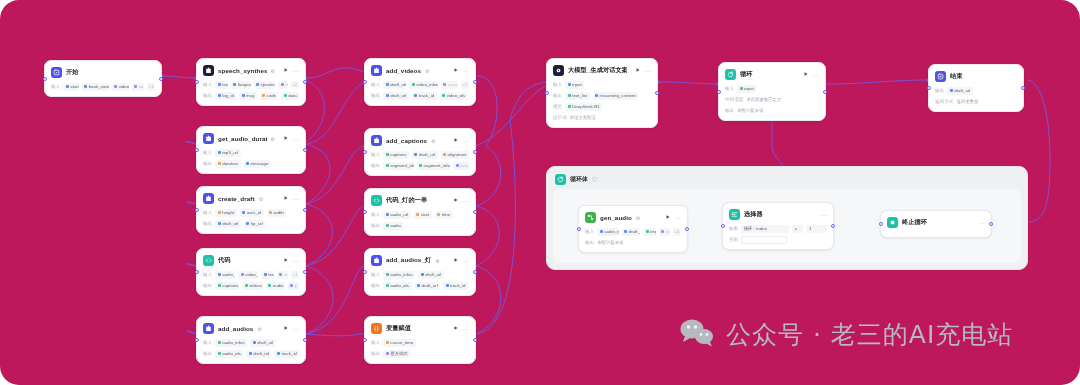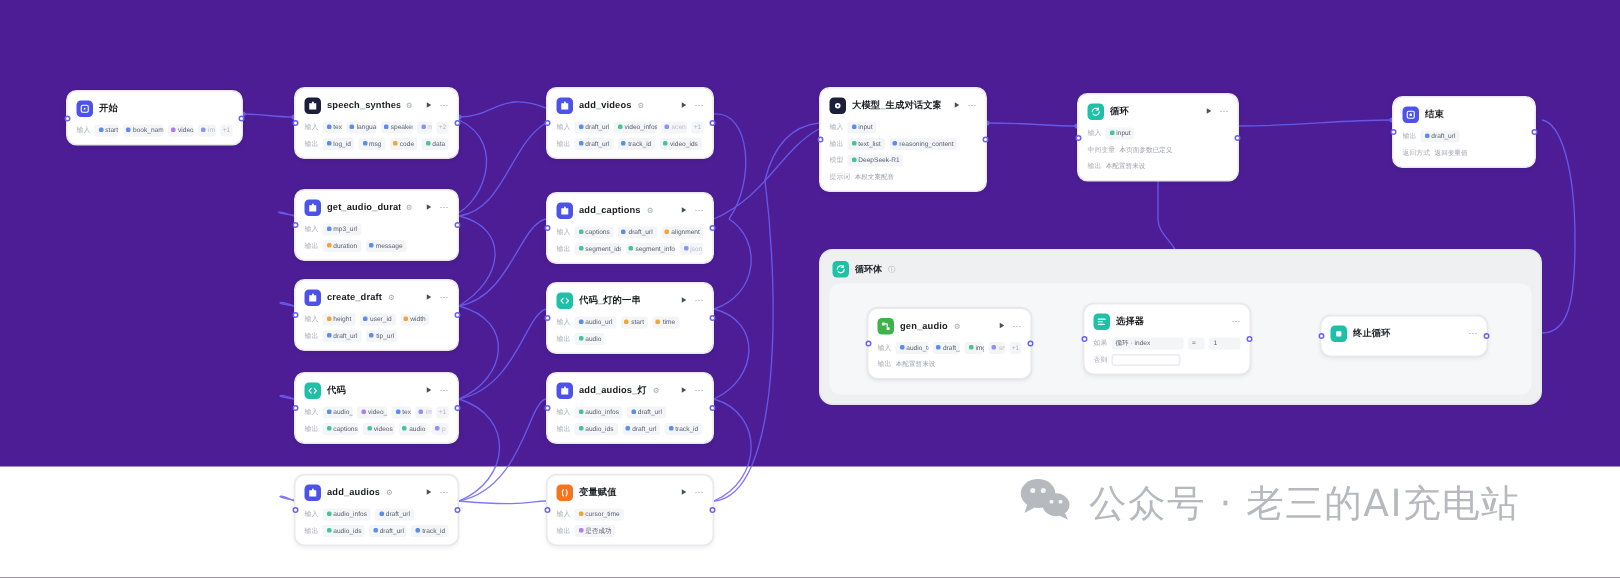--- a/index.html
+++ b/index.html
@@ -3,22 +3,23 @@
 <meta charset="utf-8">
 <style>
   * { box-sizing: border-box; margin: 0; padding: 0; }
   html, body {
     width: 1080px; height: 385px;
     font-family: "Liberation Sans", "DejaVu Sans", sans-serif;
     overflow: hidden;
   }
   #canvas {
     position: relative;
-    width: 1080px; height: 311px;
-    background: #4c1d95;
+    width: 1080px; height: 385px;
+    background: #be185d;
+    border-radius: 19px;
   }
   #edges {
     position: absolute; left: 0; top: 0;
     width: 1080px; height: 385px;
     pointer-events: none;
     z-index: 1;
   }
 
   
   .node {

